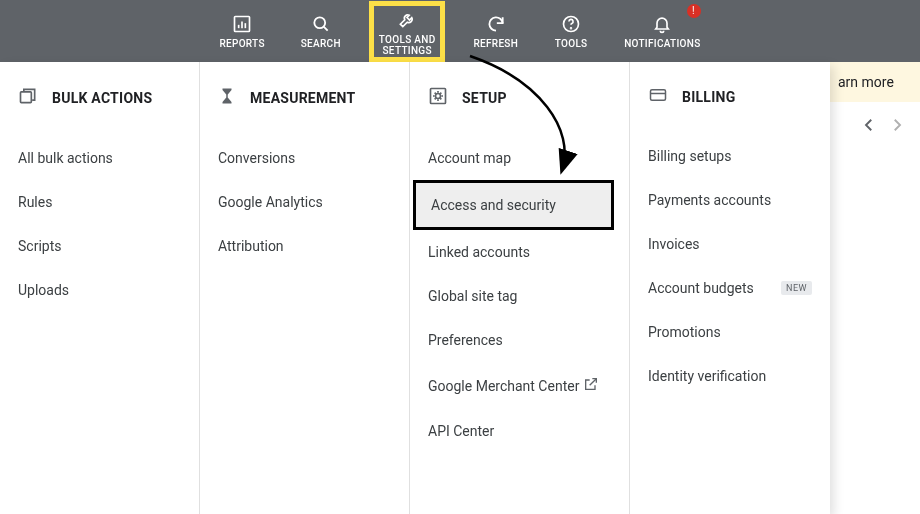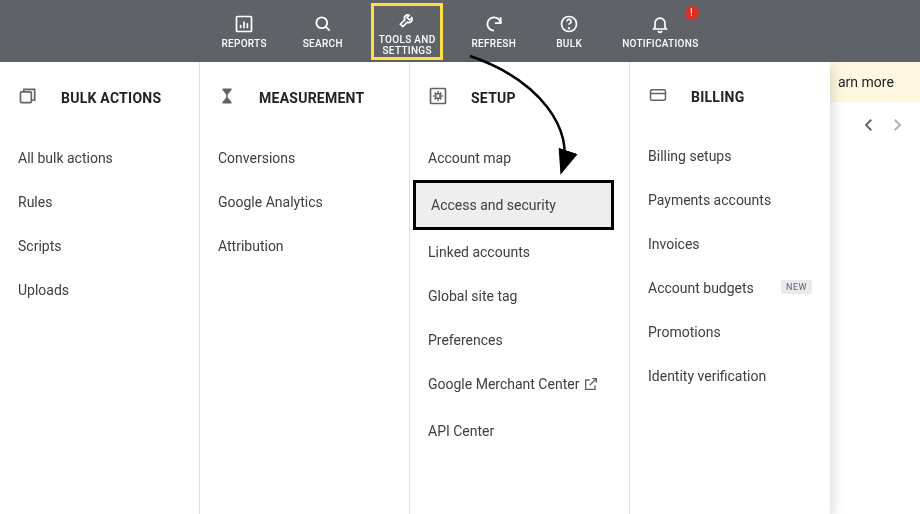--- a/index.html
+++ b/index.html
@@ -39,21 +39,21 @@
     text-align: center;
   }
   .top-item .icon {
     margin-bottom: 3px;
     display: flex;
     align-items: center;
     justify-content: center;
     height: 22px;
   }
   .top-item.highlight {
-    border: 3px solid #fde047;
+    border: 5px solid #fde047;
     padding: 3px 5px 1px;
     text-align: center;
   }
   .top-item-label {
     line-height: 1.1;
     font-weight: 500;
   }
   .notif-badge {
     position: absolute;
     top: 3px;
@@ -84,38 +84,38 @@
     flex-shrink: 0;
   }
   .col:last-child { border-right: none; }
   .col-1 { width: 200px; }
   .col-2 { width: 210px; }
   .col-3 { width: 220px; padding-left: 0; padding-right: 12px; }
   .col-4 { width: 200px; }
   .col-head {
     display: flex;
     align-items: center;
-    gap: 23px;
+    gap: 14px;
     margin-bottom: 26px;
     padding: 0 18px;
   }
   .col-1 .col-head, .col-2 .col-head, .col-4 .col-head { padding: 0; }
   .col-head-label {
     font-weight: 700;
     font-size: 14px;
     color: #202124;
     letter-spacing: 0.25px;
   }
   .menu-item {
     font-size: 14px;
     color: #3c4043;
     padding: 14px 0;
     cursor: pointer;
     display: flex;
-    align-items: flex-start;
+    align-items: center;
     justify-content: space-between;
   }
   .col-3 .menu-item { padding-left: 18px; padding-right: 18px; }
   .menu-item.hl {
     border: 3px solid #000;
     background: #eeeeee;
     margin: 0 3px;
     padding: 14px 15px;
   }
   .new-badge {
@@ -215,21 +215,21 @@
     </div>
 
     <div class="top-item">
       <span class="icon">
         <svg width="20" height="20" viewBox="0 0 24 24" fill="none" stroke="#fff" stroke-width="2">
             <circle cx="12" cy="12" r="9"></circle>
             <path d="M9.5 9a2.5 2.5 0 1 1 3.5 2.3c-.8.4-1 .9-1 1.7"></path>
             <circle cx="12" cy="17" r="0.5" fill="#fff"></circle>
           </svg>
       </span>
-      <span class="top-item-label">BULK</span>
+      <span class="top-item-label">TOOLS</span>
     </div>
 
     <div class="top-item">
       <span class="icon">
         <svg width="20" height="20" viewBox="0 0 24 24" fill="none" stroke="#fff" stroke-width="2">
             <path d="M6 16V11a6 6 0 1 1 12 0v5l1.5 2H4.5L6 16z"></path>
             <path d="M10 20a2 2 0 0 0 4 0"></path>
           </svg>
       </span>
       <span class="notif-badge">!</span>

